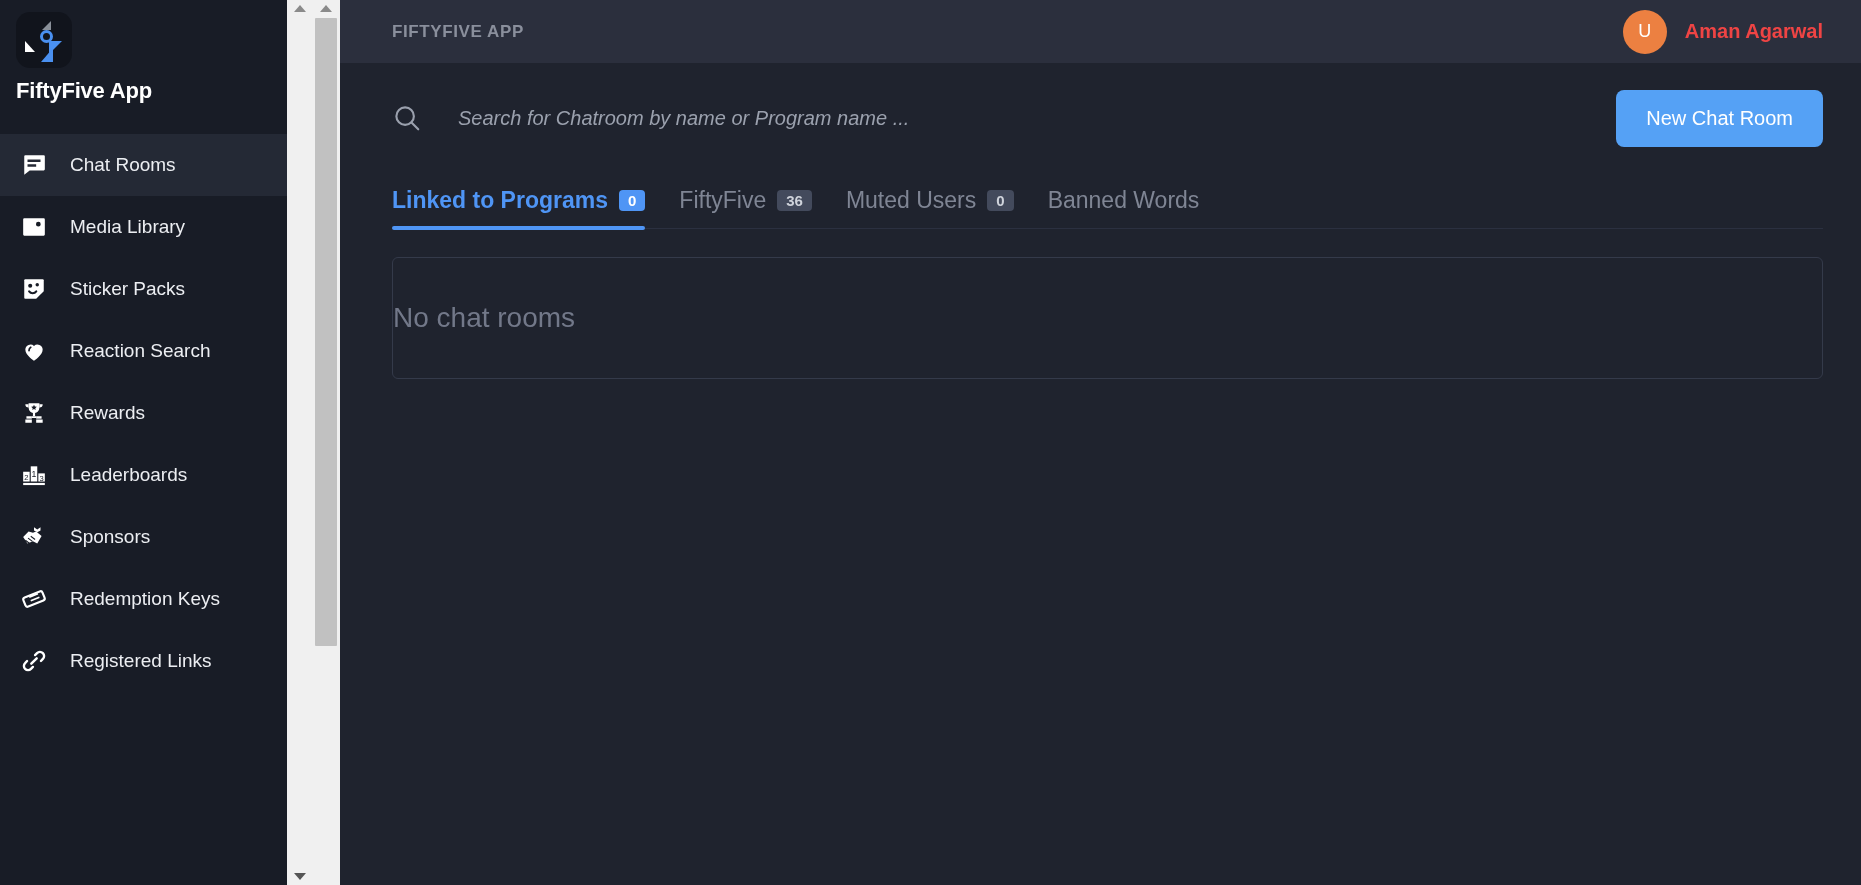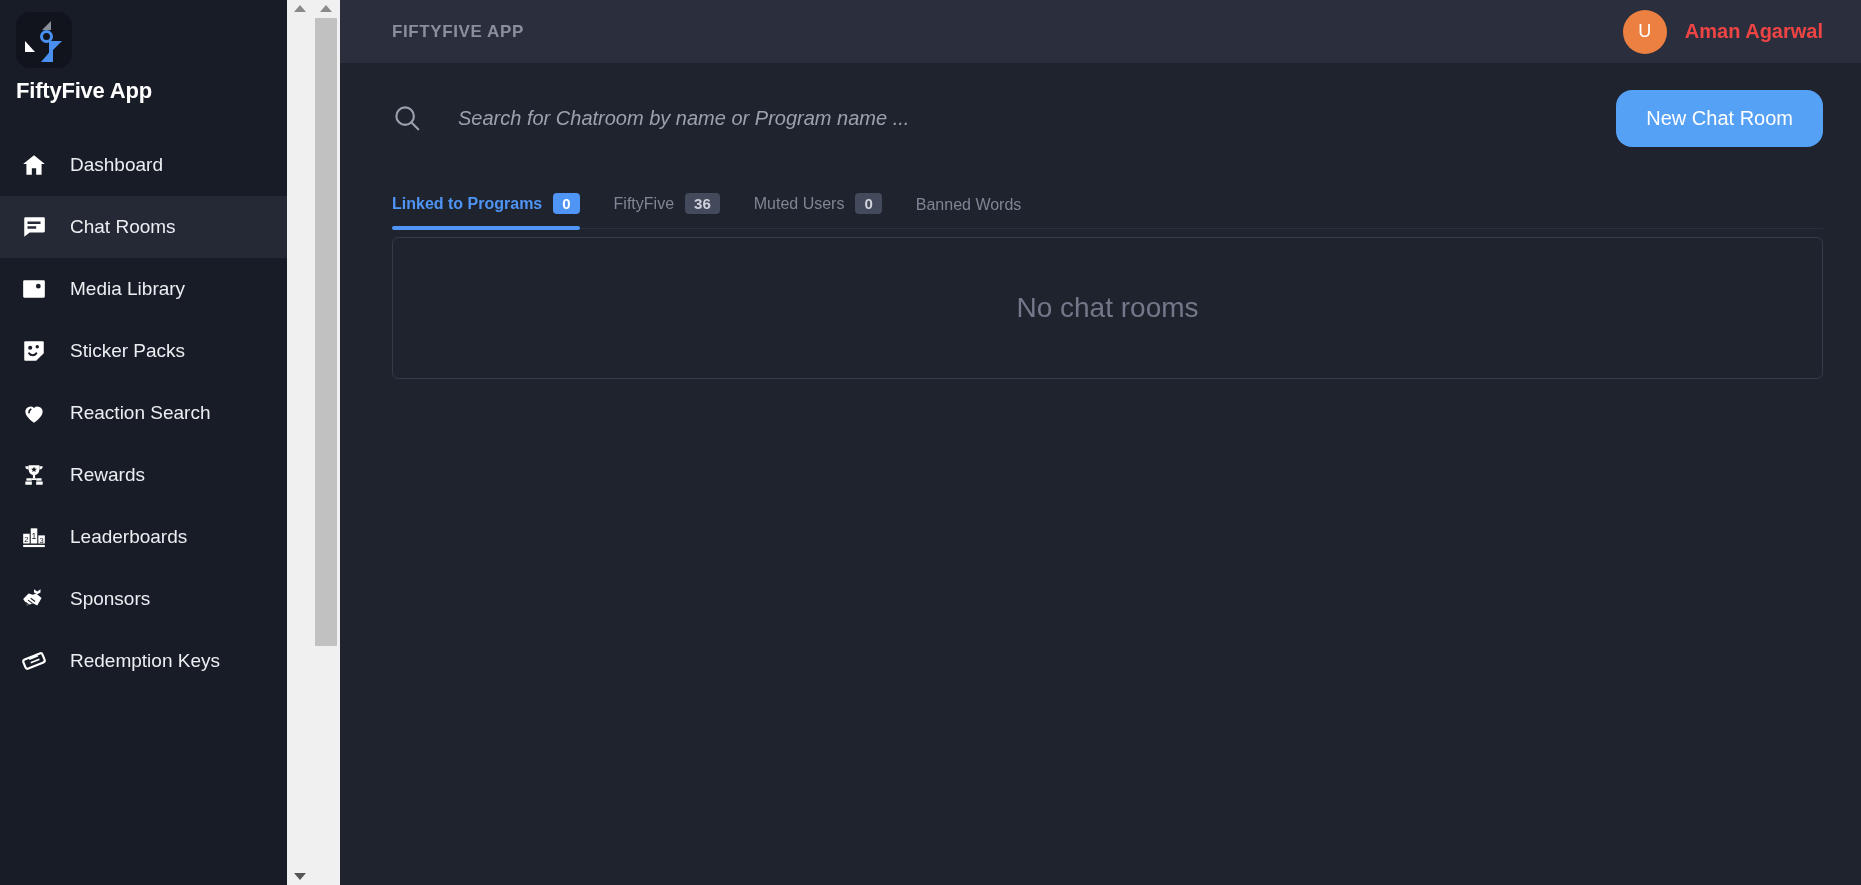--- a/index.html
+++ b/index.html
@@ -248,21 +248,21 @@
   .search-input::placeholder {
     color: #9ba1ae;
     font-style: italic;
     opacity: 1;
   }
   .new-btn {
     flex: 0 0 auto;
     background: #55a1f5;
     color: #ffffff;
     border: none;
-    border-radius: 16px;
+    border-radius: 8px;
     height: 57px;
     padding: 0 30px;
     font-size: 20px;
     font-family: "Liberation Sans", sans-serif;
     cursor: pointer;
     white-space: nowrap;
   }
 
   .tabs {
     display: flex;
@@ -274,21 +274,21 @@
   }
   .tab {
     display: flex;
     align-items: center;
     gap: 11px;
     padding-bottom: 14px;
     cursor: pointer;
     position: relative;
   }
   .tab-label {
-    font-size: 16px;
+    font-size: 23px;
     color: #7f8594;
     white-space: nowrap;
   }
   .tab.active .tab-label {
     color: #4f95f5;
     font-weight: bold;
   }
   .tab-badge {
     font-size: 15px;
     font-weight: bold;
@@ -308,27 +308,26 @@
     content: "";
     position: absolute;
     left: 0; right: 0;
     bottom: -2px;
     height: 4px;
     background: #4f95f5;
     border-radius: 2px;
   }
 
   .panel {
-    margin-top: 8px;
-    height: 142px;
+    margin-top: 28px;
+    height: 122px;
     border: 1px solid #343a4a;
     border-radius: 6px;
     display: flex;
     align-items: center;
-    justify-content: center;
   }
   .panel-empty {
     font-size: 28px;
     color: #727889;
   }
 </style>
 </head>
 <body>
 
 <div id="app">
@@ -341,28 +340,20 @@
         <span class="logo-circle"></span>
         <span class="logo-tri-b"></span>
         <span class="logo-tri-c"></span>
         <span class="logo-tri-d"></span>
       </div>
       <div class="brand-name">FiftyFive App</div>
     </div>
 
     <nav class="nav">
 
-      <div class="nav-item">
-        <span class="nav-icon">
-          <svg width="26" height="26" viewBox="0 0 24 24" fill="currentColor">
-              <path d="M12 3 2 11h3v10h5v-6h4v6h5V11h3L12 3z"></path>
-            </svg>
-        </span>
-        <span class="nav-label">Dashboard</span>
-      </div>
 
 
       <div class="nav-item active">
         <span class="nav-icon">
           <svg width="26" height="26" viewBox="0 0 24 24" fill="currentColor">
               <path d="M3 3h18a1 1 0 0 1 1 1v12a1 1 0 0 1-1 1H8l-5 4V4a1 1 0 0 1 1-1zm3 4v2.2h12V7H6zm0 4.4v2.2h8v-2.2H6z"></path>
             </svg>
         </span>
         <span class="nav-label">Chat Rooms</span>
       </div>
@@ -445,20 +436,30 @@
       <div class="nav-item">
         <span class="nav-icon">
           <svg width="26" height="26" viewBox="0 0 24 24" fill="none" stroke="currentColor" stroke-width="2">
               <rect x="2.5" y="7.5" width="19" height="9" rx="2" transform="rotate(-22 12 12)"></rect>
               <path d="M7.6 10.3l8 -3.2M9 13.6l8 -3.2" stroke-width="1.6"></path>
             </svg>
         </span>
         <span class="nav-label">Redemption Keys</span>
       </div>
 
+      <div class="nav-item">
+        <span class="nav-icon">
+          <svg width="26" height="26" viewBox="0 0 24 24" fill="none" stroke="currentColor" stroke-width="2.2" stroke-linecap="round">
+              <path d="M9.5 14.5l5-5"></path>
+              <path d="M13 6.5l1.8-1.8a3.8 3.8 0 0 1 5.4 5.4L18.4 12"></path>
+              <path d="M11 17.5L9.2 19.3a3.8 3.8 0 0 1-5.4-5.4L5.6 12"></path>
+            </svg>
+        </span>
+        <span class="nav-label">Registered Links</span>
+      </div>
 
     </nav>
   </aside>
 
   <div class="scroll-strip">
     <div class="sb">
       <span class="sb-arrow-up"></span>
       <span class="sb-arrow-down"></span>
     </div>
     <div class="sb second">

